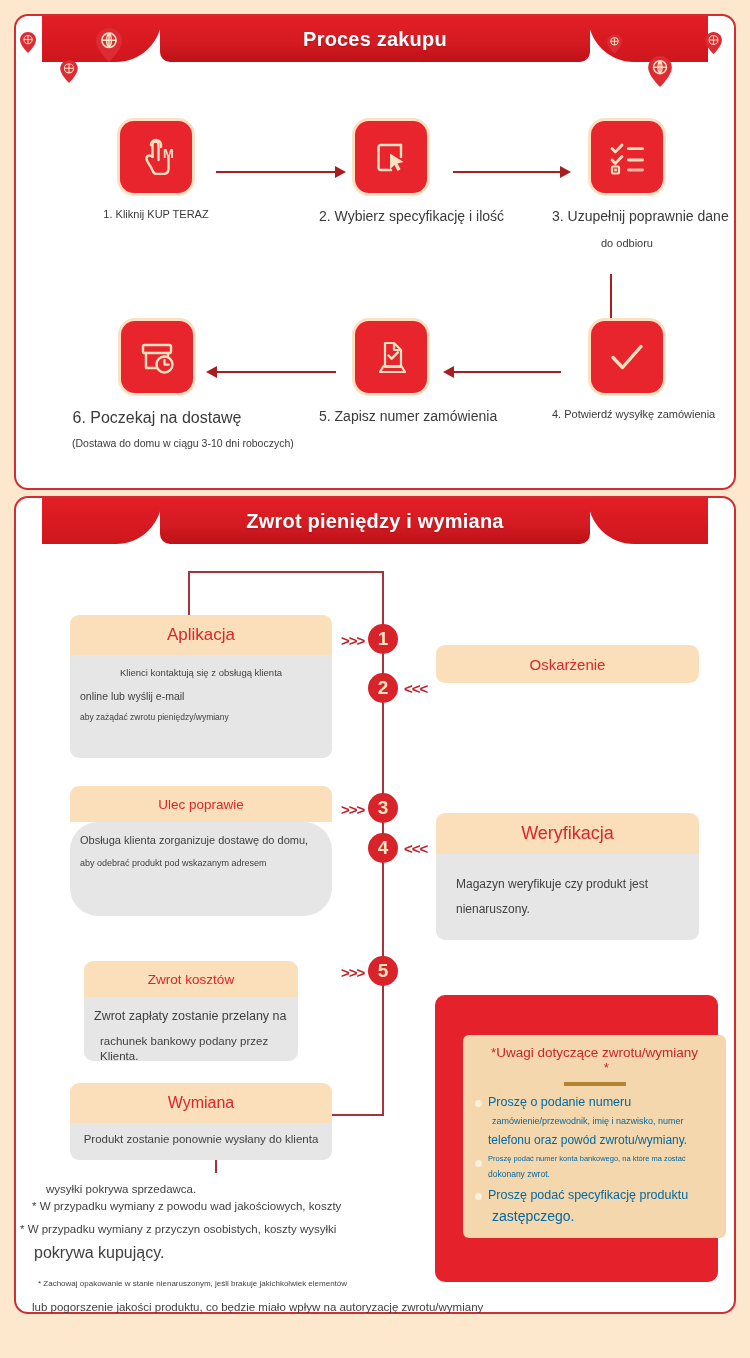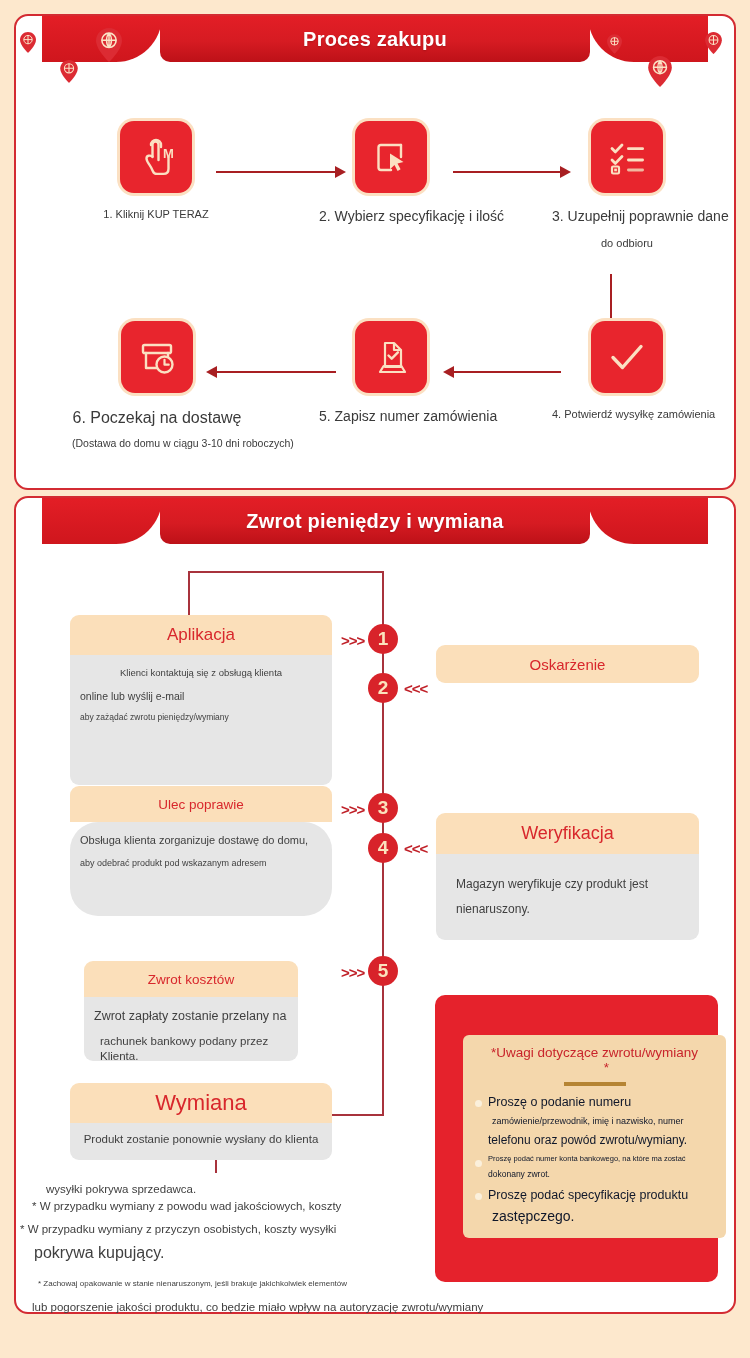--- a/index.html
+++ b/index.html
@@ -93,21 +93,21 @@
 
   
   .notice-outer {
     position: absolute; background: #e5222c; border-radius: 10px;
   }
   .notice-inner {
     position: absolute; background: #f4d7ac; border-radius: 6px; padding: 10px 12px;
   }
   .notice-title { color: #c8242b; text-align: center; position: relative; }
   .notice-rule { width: 62px; height: 4px; background: #b58433; margin: 7px auto 8px auto; }
-  .notice-item { position: relative; padding-left: 13px; color: #0f172a; margin-bottom: 5px; line-height: 1.35; }
+  .notice-item { position: relative; padding-left: 13px; color: #0369a1; margin-bottom: 5px; line-height: 1.35; }
   .notice-item::before {
     content: ""; position: absolute; left: 0; top: 6px;
     width: 7px; height: 7px; border-radius: 50%; background: #fbf0dc;
   }
   .star { color: #c8242b; }
 
   
   .foot { position: absolute; color: #3f3f3f; line-height: 1.45; }
 </style>
 </head>
@@ -262,21 +262,21 @@
     <div class="line" style="left:172px; top:73px; width:196px; height:2px;"></div>
     <div class="line" style="left:172px; top:73px; width:2px; height:44px;"></div>
     <div class="line" style="left:366px; top:73px; width:2px; height:545px;"></div>
     <div class="line" style="left:300px; top:616px; width:68px; height:2px;"></div>
     <div class="line" style="left:199px; top:651px; width:2px; height:24px;"></div>
 
     <div class="flow-card" style="left:54px; top:117px; width:262px;">
       <div class="flow-head" style="height:40px;">
         <span style="font-size:17px;">Aplikacja</span>
       </div>
-      <div class="flow-body" style="height:130px; padding-top:12px;">
+      <div class="flow-body" style="height:103px; padding-top:12px;">
         <p style="font-size:9.5px; text-align:center;">Klienci kontaktują się z obsługą klienta</p>
         <p style="font-size:10.5px;">online lub wyślij e-mail</p>
         <p style="font-size:8.5px;">aby zażądać zwrotu pieniędzy/wymiany</p>
       </div>
     </div>
     <span class="chev" style="left:325px; top:134px;">&gt;&gt;&gt;</span>
     <div class="num-circle" style="left:352px; top:126px;">1</div>
 
     <div class="flow-card" style="left:420px; top:147px; width:263px;">
       <div class="flow-head" style="height:38px;">
@@ -317,21 +317,21 @@
       <div class="flow-body" style="height:64px; padding-top:11px;">
         <p style="font-size:12.5px;">Zwrot zapłaty zostanie przelany na</p>
         <p style="font-size:11.5px; padding-left:6px;">rachunek bankowy podany przez Klienta.</p>
       </div>
     </div>
     <span class="chev" style="left:325px; top:466px;">&gt;&gt;&gt;</span>
     <div class="num-circle" style="left:352px; top:458px;">5</div>
 
     <div class="flow-card" style="left:54px; top:585px; width:262px;">
       <div class="flow-head" style="height:40px;">
-        <span style="font-size:22px;">Wymiana</span>
+        <span style="font-size:16px;">Wymiana</span>
       </div>
       <div class="flow-body" style="height:37px; padding-top:9px;">
         <p style="font-size:11.5px; text-align:center;">Produkt zostanie ponownie wysłany do klienta</p>
       </div>
     </div>
 
     <div class="notice-outer" style="left:419px; top:497px; width:283px; height:287px;">
       <div class="notice-inner" style="left:28px; top:40px; width:263px; height:203px;">
         <div class="notice-title" style="font-size:13.5px;">
           <span class="star">*</span><span>Uwagi dotyczące zwrotu/wymiany</span>

